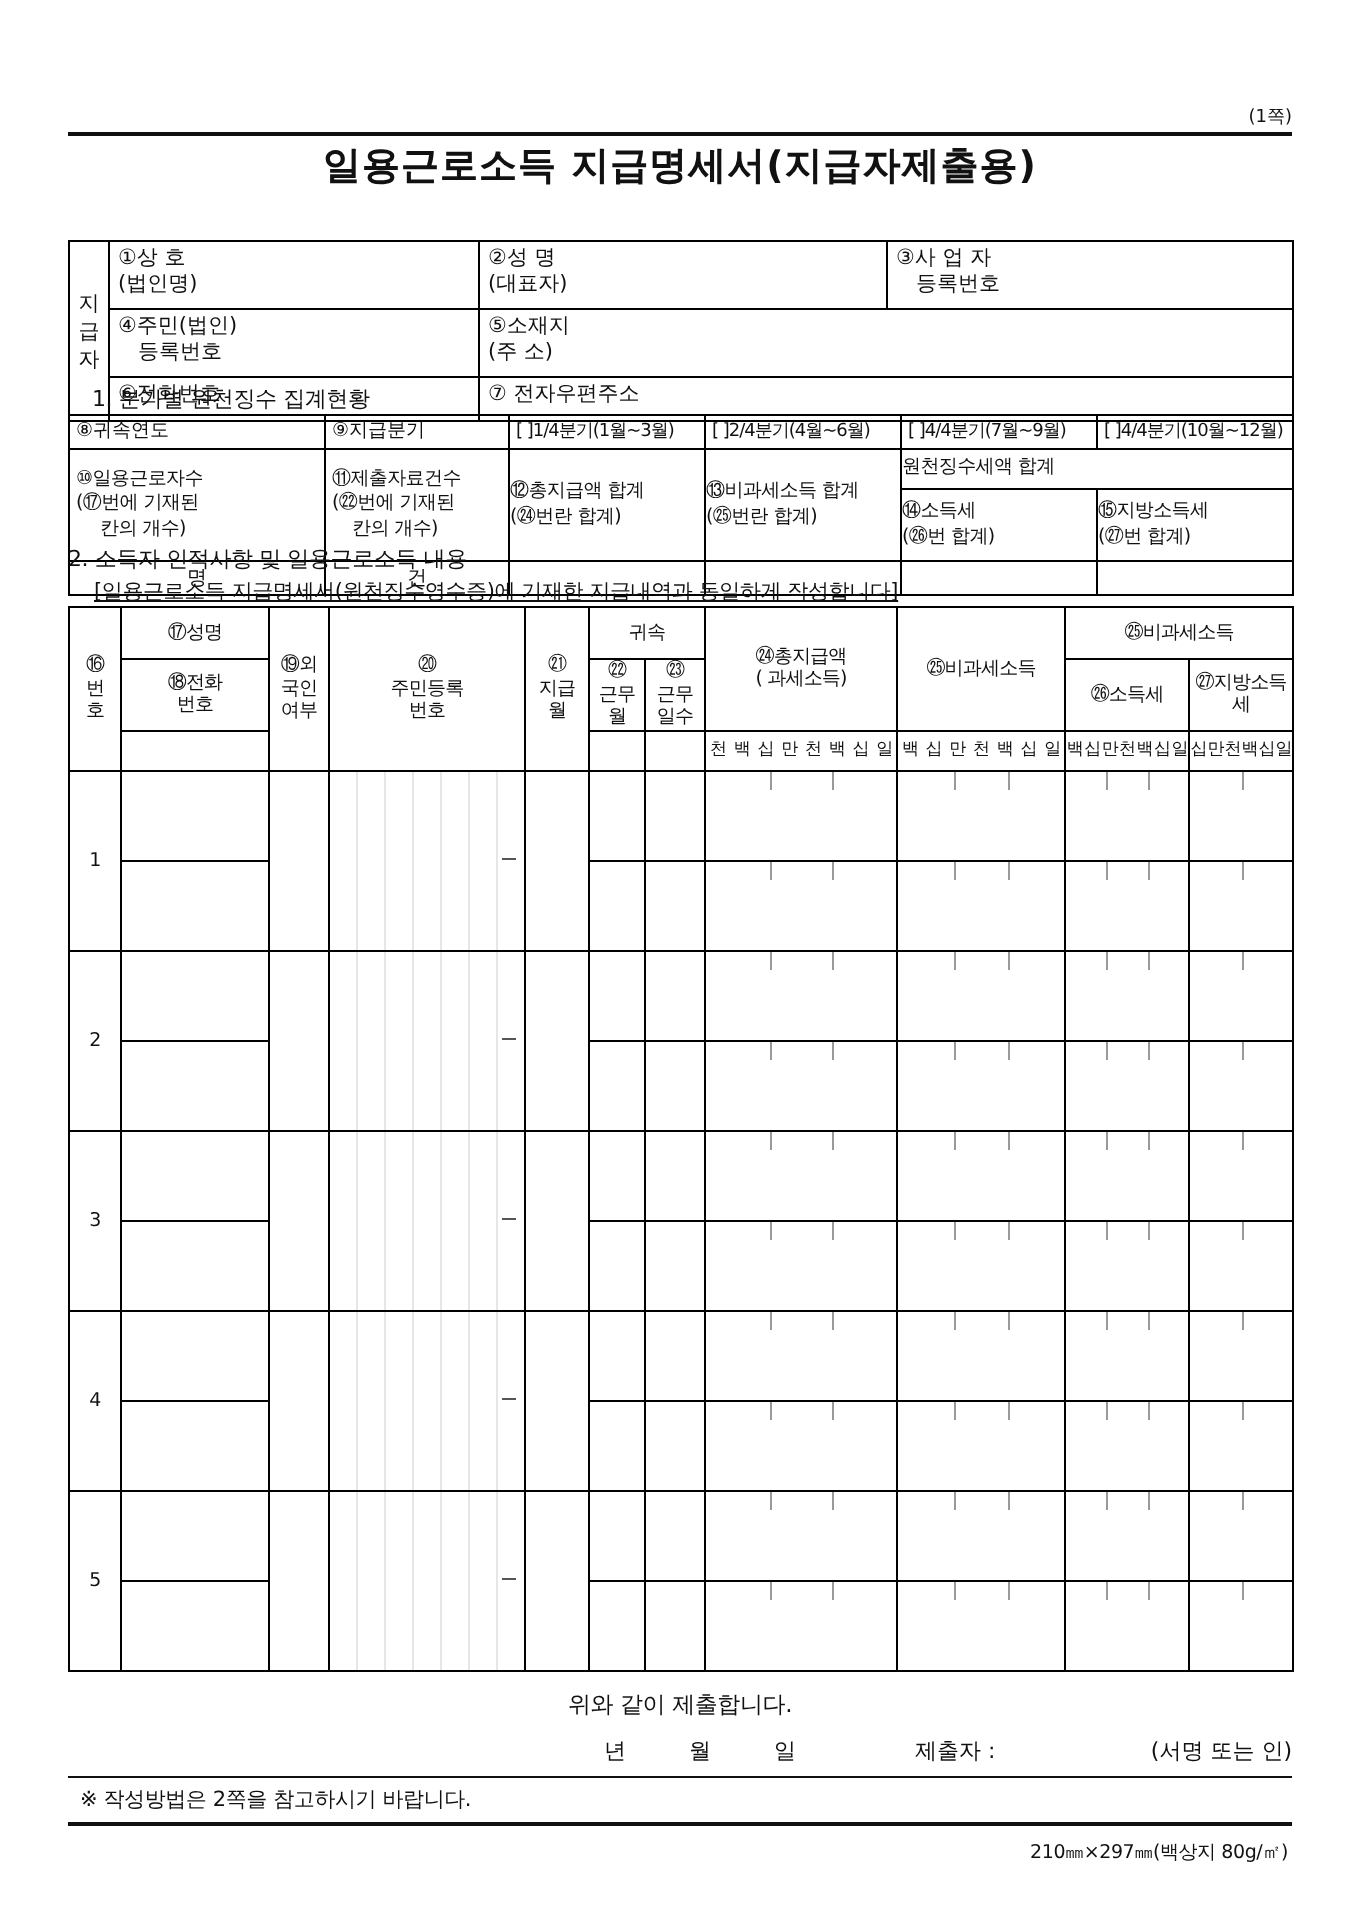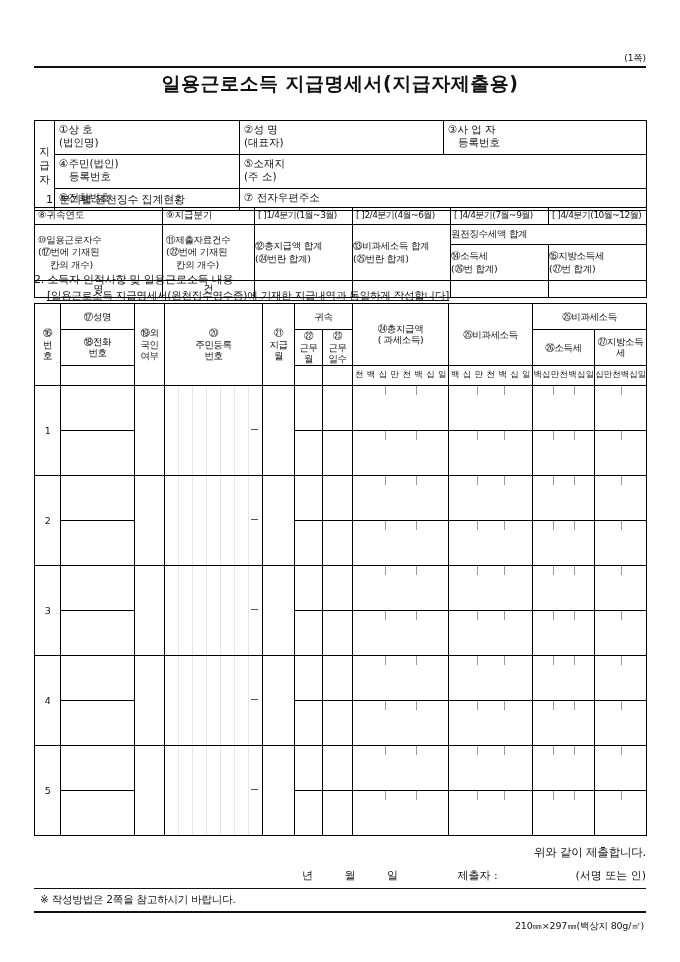--- a/index.html
+++ b/index.html
@@ -101,21 +101,21 @@
   .tick::after  { left:66.66%; }
   .tick1 { position:relative; }
   .tick1::before {
     content:""; position:absolute; top:0; left:50%; width:0;
     border-left:0.8px solid #9a9a9a; height:9px;
   }
 
   
   .submitline {
     position:absolute; left:34px; right:34px; top:845px;
-    text-align:right; font-size:11.5px; letter-spacing:-0.2px;
+    text-align:center; font-size:11.5px; letter-spacing:-0.2px;
   }
   .signrow {
     position:absolute; left:34px; right:34px; top:868px;
     font-size:11px; white-space:nowrap;
   }
   .signrow span { display:inline-block;margin-left:12px; }
   .rule-mid {
     position:absolute; left:34px; right:34px; top:888px;
     border-top:0.8px solid #111;
   }

